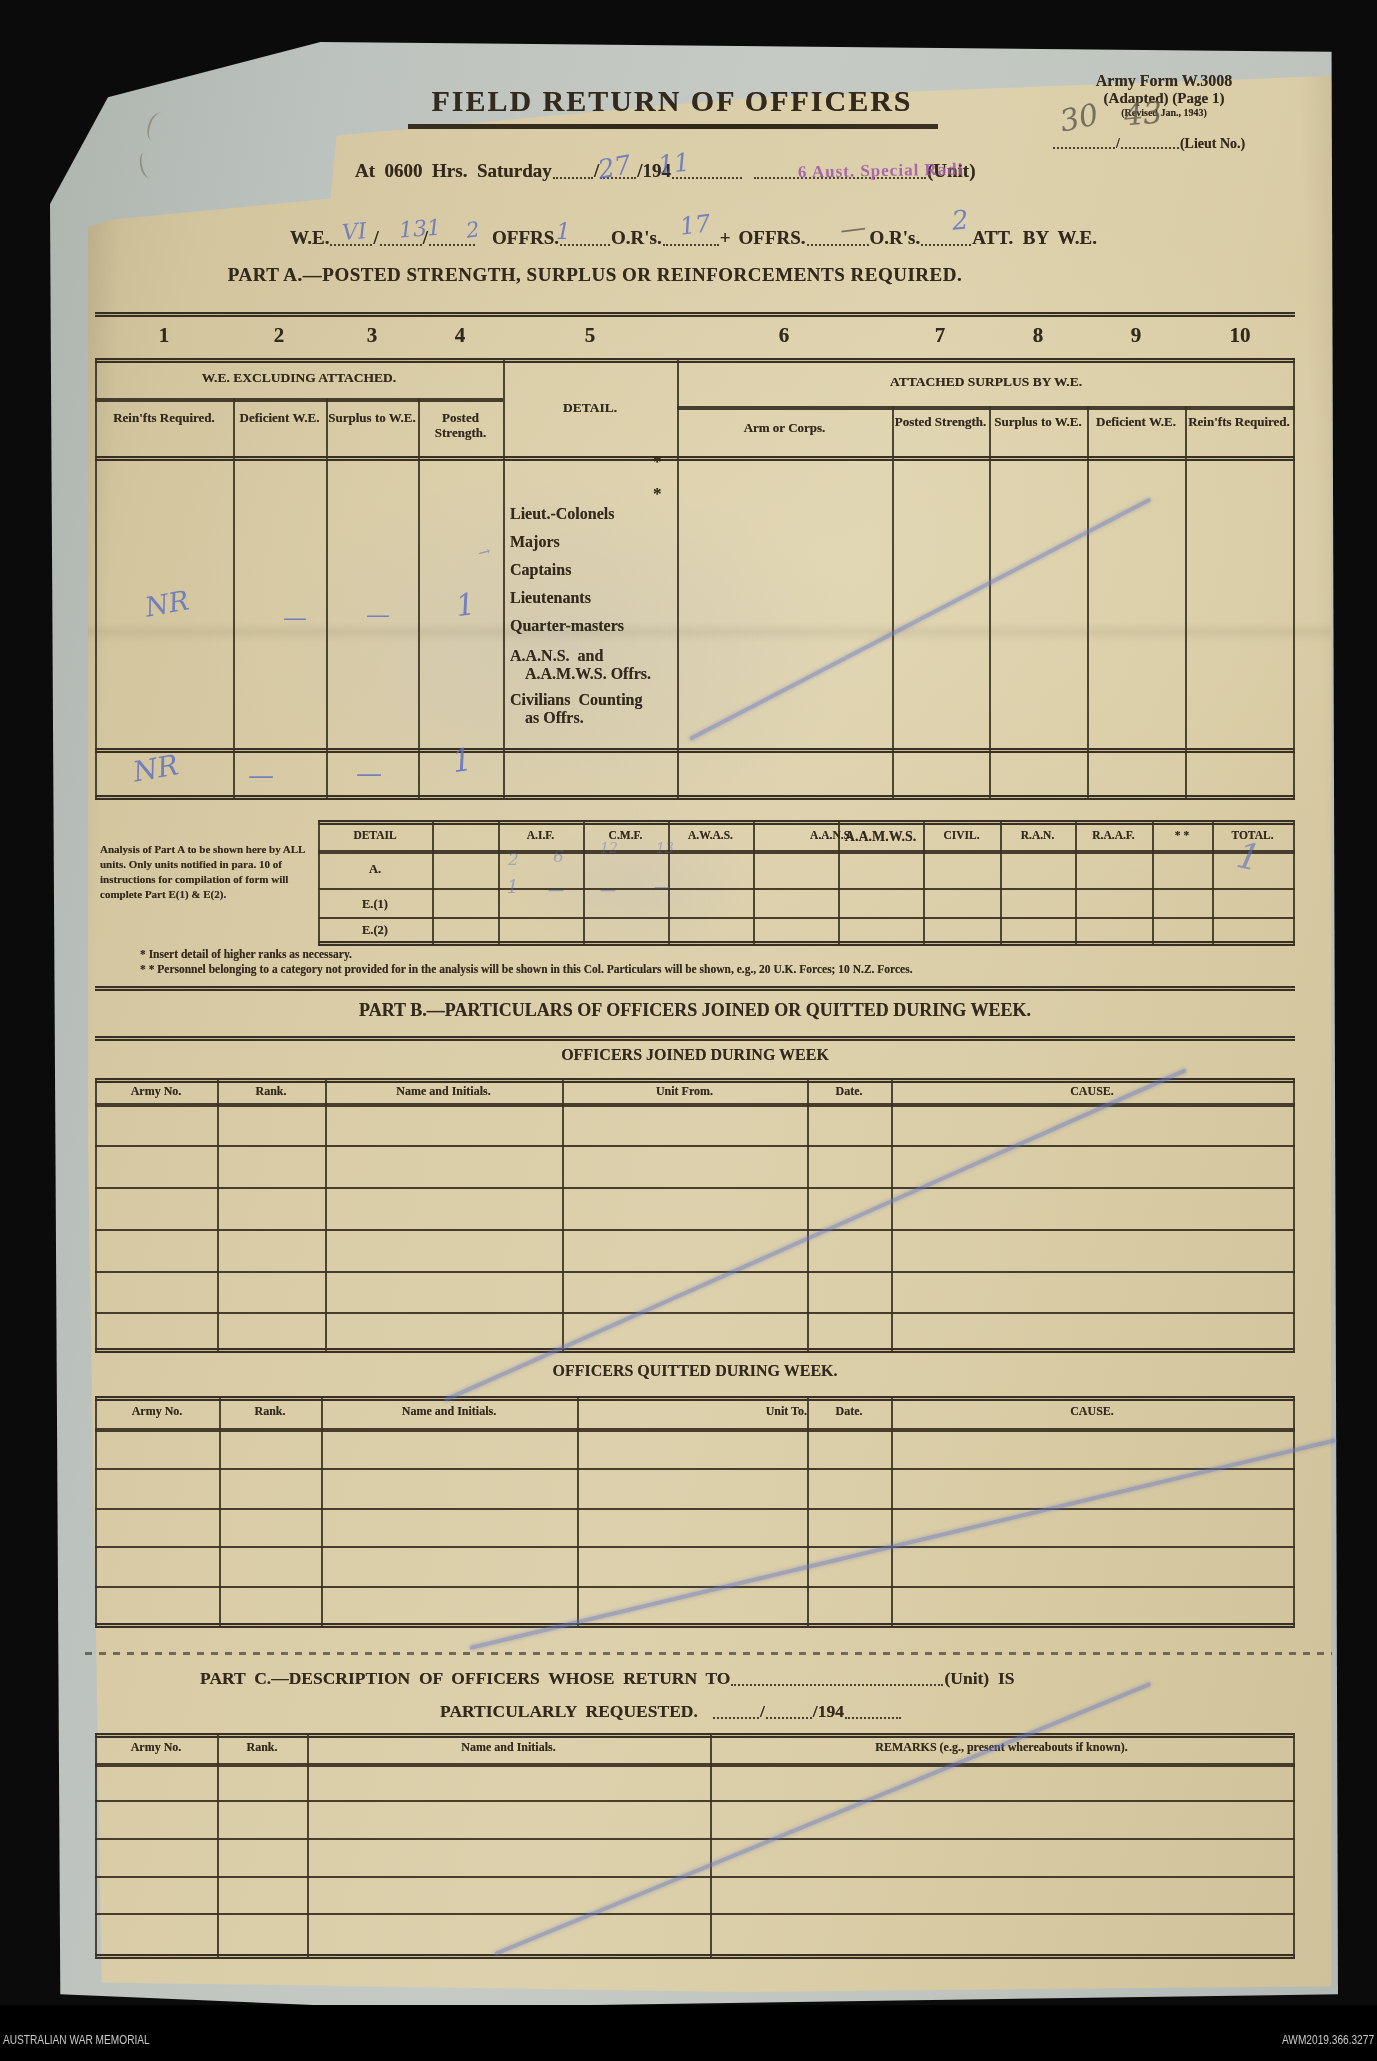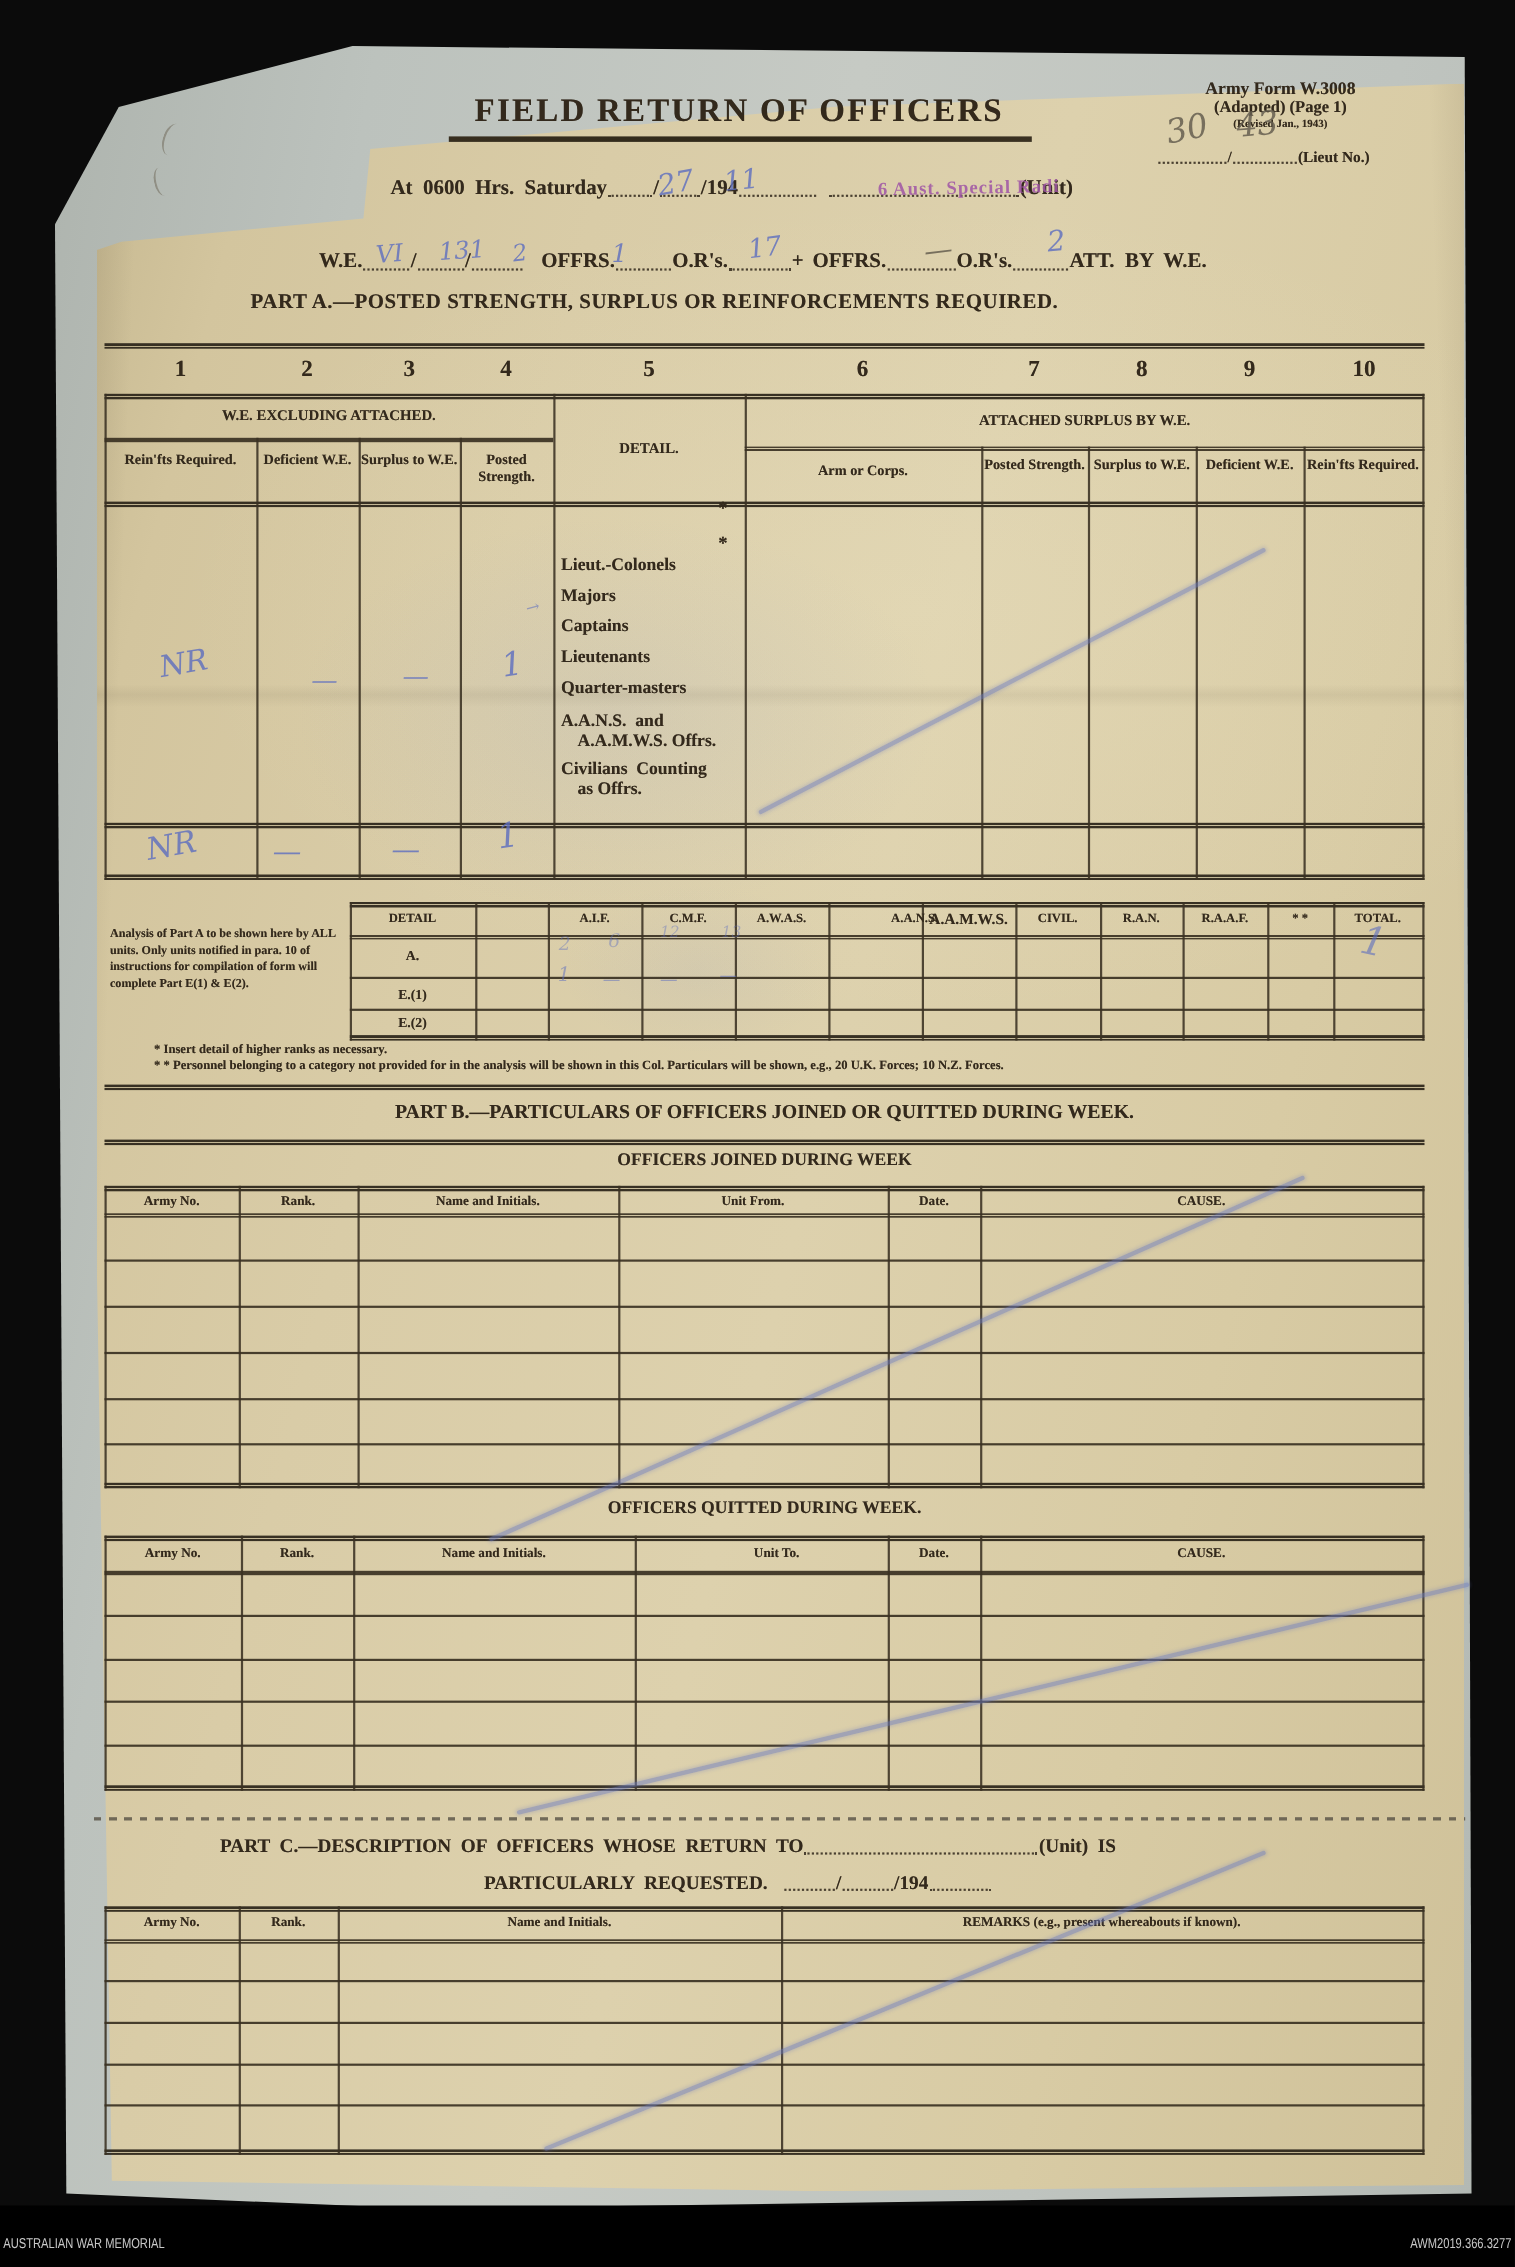--- a/index.html
+++ b/index.html
@@ -282,21 +282,21 @@
   <div class="vl" style="left:0;top:0;bottom:0;"></div>
   <div class="vl" style="left:124px;top:0;bottom:0;"></div>
   <div class="vl" style="left:226px;top:0;bottom:0;"></div>
   <div class="vl" style="left:482px;top:0;bottom:0;"></div>
   <div class="vl" style="left:712px;top:0;bottom:0;"></div>
   <div class="vl" style="left:796px;top:0;bottom:0;"></div>
   <div class="vl" style="left:1198px;top:0;bottom:0;"></div>
   <div class="th" style="left:0;top:8px;width:124px;font-size:12px;">Army No.</div>
   <div class="th" style="left:124px;top:8px;width:102px;font-size:12px;">Rank.</div>
   <div class="th" style="left:226px;top:8px;width:256px;font-size:12px;">Name and Initials.</div>
-  <div class="th" style="left:482px;top:8px;width:258px;font-size:12px;">Unit  To.</div>
+  <div class="th" style="left:482px;top:8px;width:230px;font-size:12px;text-align:right;">Unit  To.</div>
   <div class="th" style="left:712px;top:8px;width:84px;font-size:12px;">Date.</div>
   <div class="th" style="left:796px;top:8px;width:402px;font-size:12px;">CAUSE.</div>
 </div>
 
 <div class="abs" style="left:85px;top:1652px;width:1247px;height:3px;background:repeating-linear-gradient(90deg,rgba(86,80,68,.8) 0 7px, rgba(86,80,68,0) 7px 14px);"></div>
 
 <div class="abs ink flexline b" style="left:200px;top:1668px;font-size:17.5px;">
   <span>PART  C.—DESCRIPTION  OF  OFFICERS  WHOSE  RETURN  TO</span>
   <span class="dots" style="width:212px;"></span>
   <span>(Unit)  IS</span>

